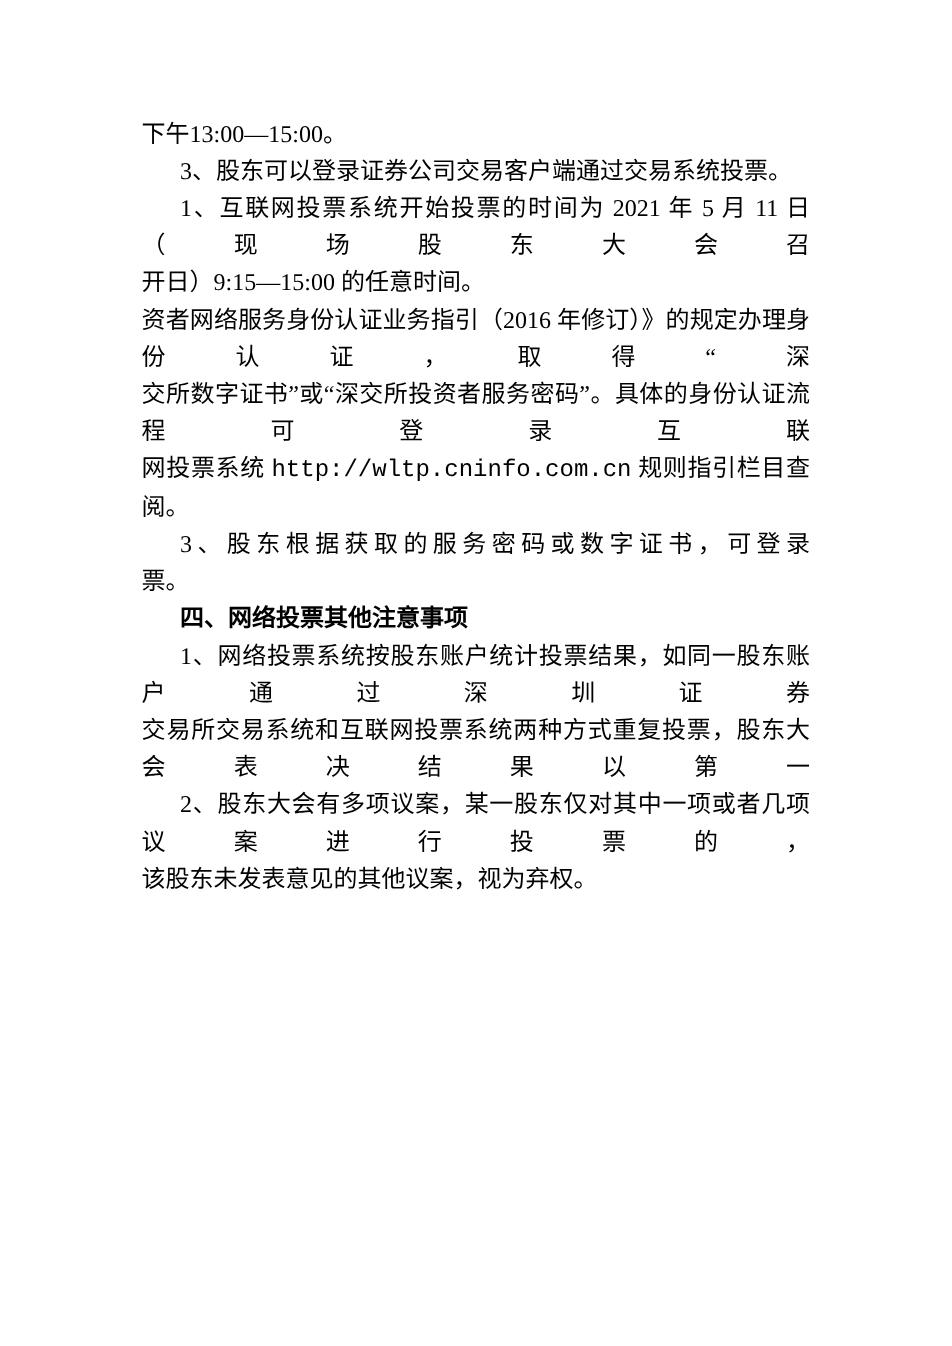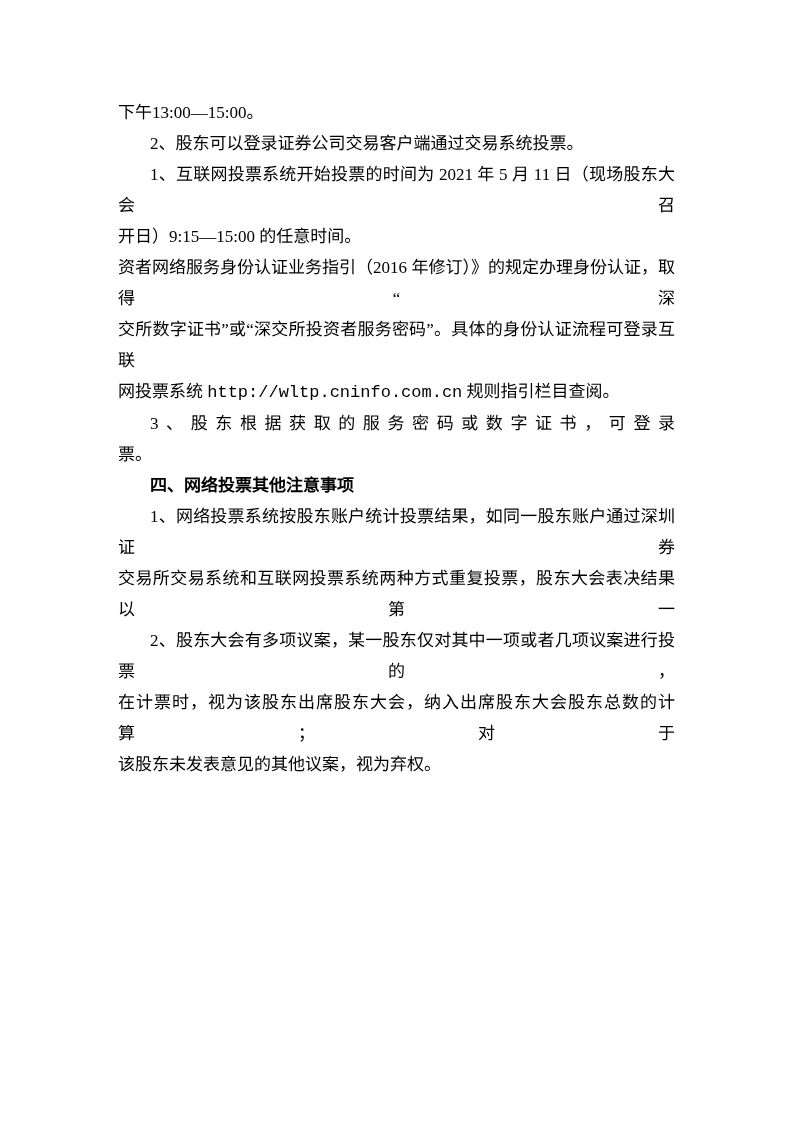--- a/index.html
+++ b/index.html
@@ -14,21 +14,21 @@
     background: #ffffff;
     overflow: hidden;
   }
   .content {
     position: absolute;
     left: 118px;
     top: 97px;
     width: 557px;
     color: #000000;
     font-family: "Liberation Serif", "DejaVu Serif", serif;
-    font-size: 17px;
+    font-size: 20px;
     line-height: 31px;
   }
   .ln {
     text-align: justify;
   }
   
   .j {
     text-align-last: justify;
   }
   .indent {
@@ -43,36 +43,35 @@
   }
 </style>
 </head>
 <body>
 
 <div class="page">
   <div class="content">
 
     <div class="ln">下午13:00—15:00。</div>
 
-    <div class="ln indent">2、股东可以登录证券公司交易客户端通过交易系统投票。</div>
+    <div class="ln indent">3、股东可以登录证券公司交易客户端通过交易系统投票。</div>
 
 
     <div class="ln indent j">1、互联网投票系统开始投票的时间为 2021 年 5 月 11 日（现场股东大会召</div>
     <div class="ln">开日）9:15—15:00 的任意时间。</div>
 
     <div class="ln j">资者网络服务身份认证业务指引（2016 年修订）》的规定办理身份认证，取得“深</div>
     <div class="ln j">交所数字证书”或“深交所投资者服务密码”。具体的身份认证流程可登录互联</div>
     <div class="ln"><span>网投票系统 </span><span class="mono">http://wltp.cninfo.com.cn</span><span> 规则指引栏目查阅。</span></div>
 
     <div class="ln indent j">3、股东根据获取的服务密码或数字证书，可登录</div>
     <div class="ln">票。</div>
 
     <div class="ln indent bold">四、网络投票其他注意事项</div>
 
     <div class="ln indent j">1、网络投票系统按股东账户统计投票结果，如同一股东账户通过深圳证券</div>
     <div class="ln j">交易所交易系统和互联网投票系统两种方式重复投票，股东大会表决结果以第一</div>
 
     <div class="ln indent j">2、股东大会有多项议案，某一股东仅对其中一项或者几项议案进行投票的，</div>
-    <div class="ln j">在计票时，视为该股东出席股东大会，纳入出席股东大会股东总数的计算；对于</div>
     <div class="ln">该股东未发表意见的其他议案，视为弃权。</div>
 
   </div>
 </div>
 
 </body></html>

